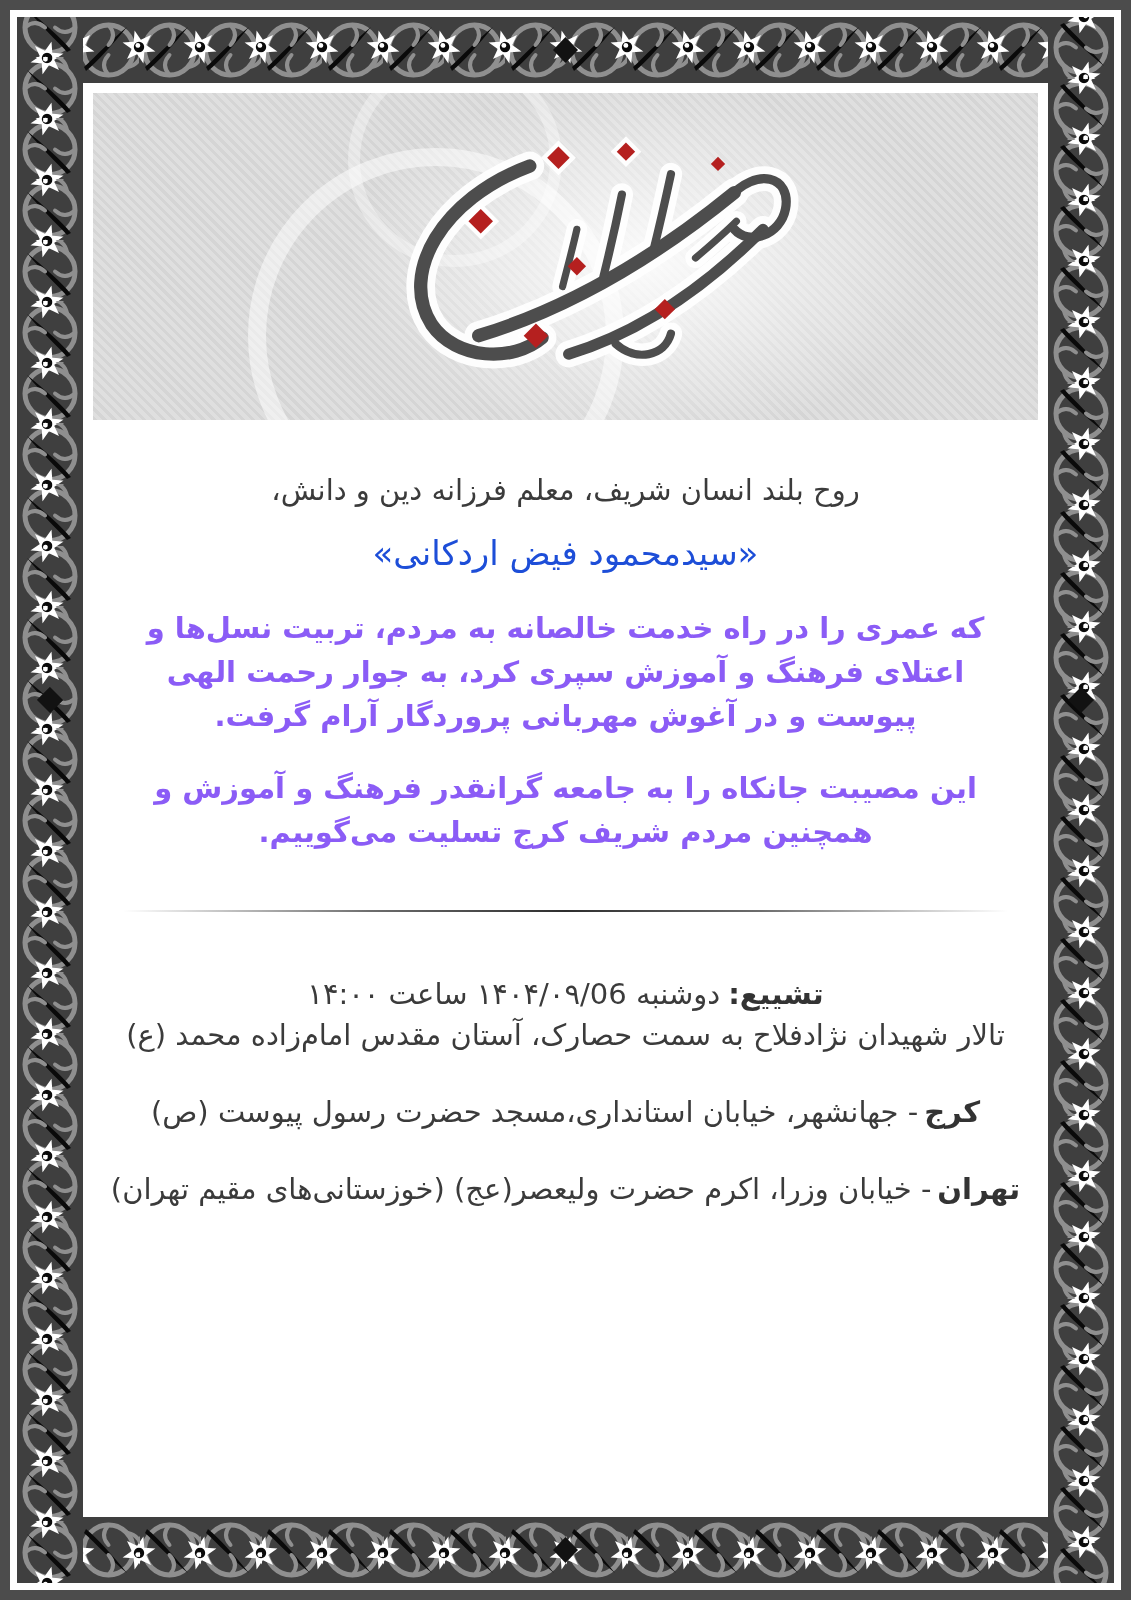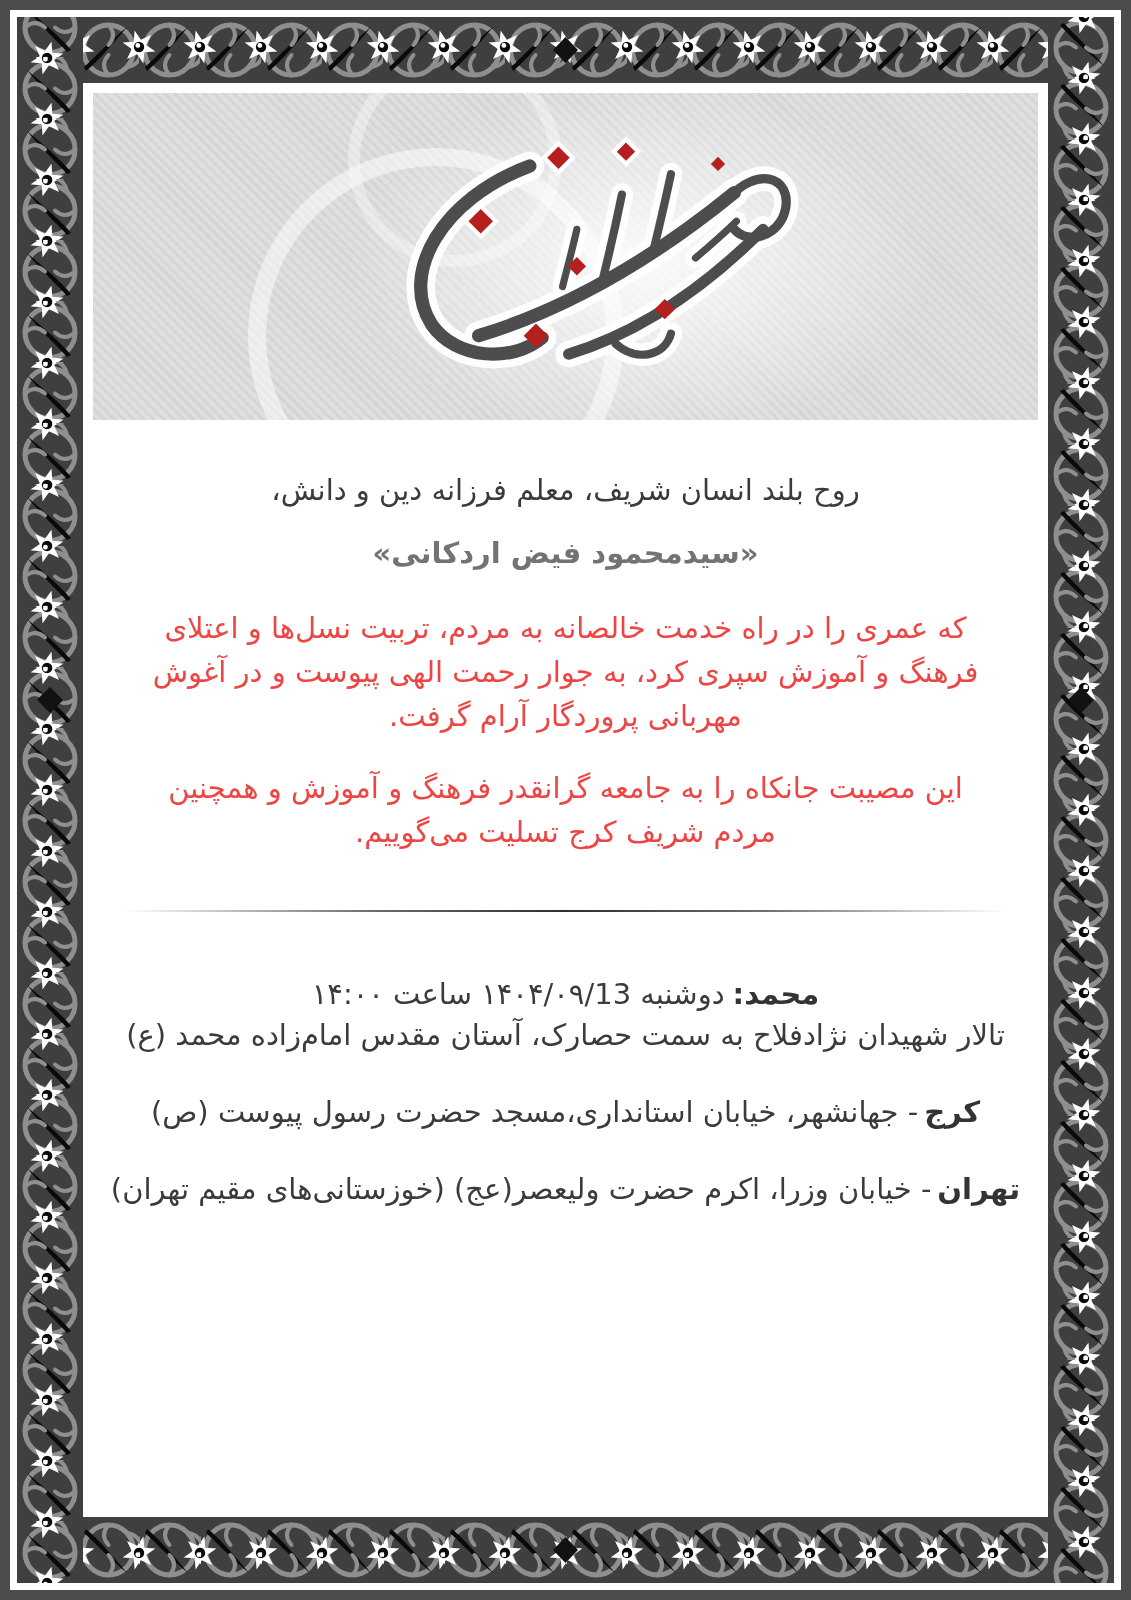--- a/index.html
+++ b/index.html
@@ -24,22 +24,22 @@
       repeating-linear-gradient(45deg,#d5d5d5 0px,#d5d5d5 3px,#dfdfdf 3px,#dfdfdf 7px);
   }
   .watermark-circle{
     position:absolute;left:155px;top:55px;width:340px;height:340px;
     border:18px solid rgba(255,255,255,0.5);border-radius:50%;
   }
   .watermark-circle.small{left:255px;top:-40px;width:190px;height:190px;border-width:12px;opacity:.7;}
   .calligraphy{position:absolute;left:265px;top:40px;width:450px;height:250px;}
   
   .intro-line1{margin:50px auto 0;font-size:29px;line-height:40px;color:#3b3b3b;}
-  .deceased-name{margin:14px auto 0;font-size:29px;line-height:58px;font-weight:bold;color:#737373;}
-  .para{max-width:855px;margin:24px auto 0;font-size:29px;line-height:44px;color:#ef4444;}
+  .deceased-name{margin:14px auto 0;font-size:34px;line-height:58px;font-weight:normal;color:#1d4ed8;}
+  .para{max-width:855px;margin:24px auto 0;font-size:29px;line-height:44px;color:#8b5cf6;font-weight:bold;}
   .para.second{margin-top:28px;}
   .divider{
     margin:56px auto 0;width:885px;height:2px;
     background:linear-gradient(90deg,rgba(60,60,60,0) 0%,rgba(60,60,60,.75) 28%,#2e2e2e 50%,rgba(60,60,60,.75) 72%,rgba(60,60,60,0) 100%);
   }
   .event{font-size:29px;line-height:41px;color:#3b3b3b;}
   .event.first{margin-top:62px;}
   .event.rest{margin-top:36px;}
   .bold{font-weight:bold;color:#333333;}
   .event-title{margin-left:8px;}
@@ -150,21 +150,21 @@
     <div class="deceased-name">«سیدمحمود فیض اردکانی»</div>
 
     <div class="para">که عمری را در راه خدمت خالصانه به مردم، تربیت نسل‌ها و اعتلای فرهنگ و آموزش سپری کرد، به جوار رحمت الهی پیوست و در آغوش مهربانی پروردگار آرام گرفت.</div>
 
     <div class="para second">این مصیبت جانکاه را به جامعه گرانقدر فرهنگ و آموزش و همچنین مردم شریف کرج تسلیت می‌گوییم.</div>
 
     <div class="divider"></div>
 
     <div class="event first">
       <div>
-        <span class="bold event-title">محمد:</span><span>دوشنبه ۱۴۰۴/۰۹/13 ساعت ۱۴:۰۰</span>
+        <span class="bold event-title">تشییع:</span><span>دوشنبه ۱۴۰۴/۰۹/06 ساعت ۱۴:۰۰</span>
       </div>
       <div>تالار شهیدان نژادفلاح به سمت حصارک، آستان مقدس امام‌زاده محمد (ع)</div>
     </div>
 
     <div class="event rest">
       <div>
         <span class="bold event-city">کرج</span><span>- جهانشهر، خیابان استانداری،مسجد حضرت رسول پیوست (ص)</span>
       </div>
     </div>
 

